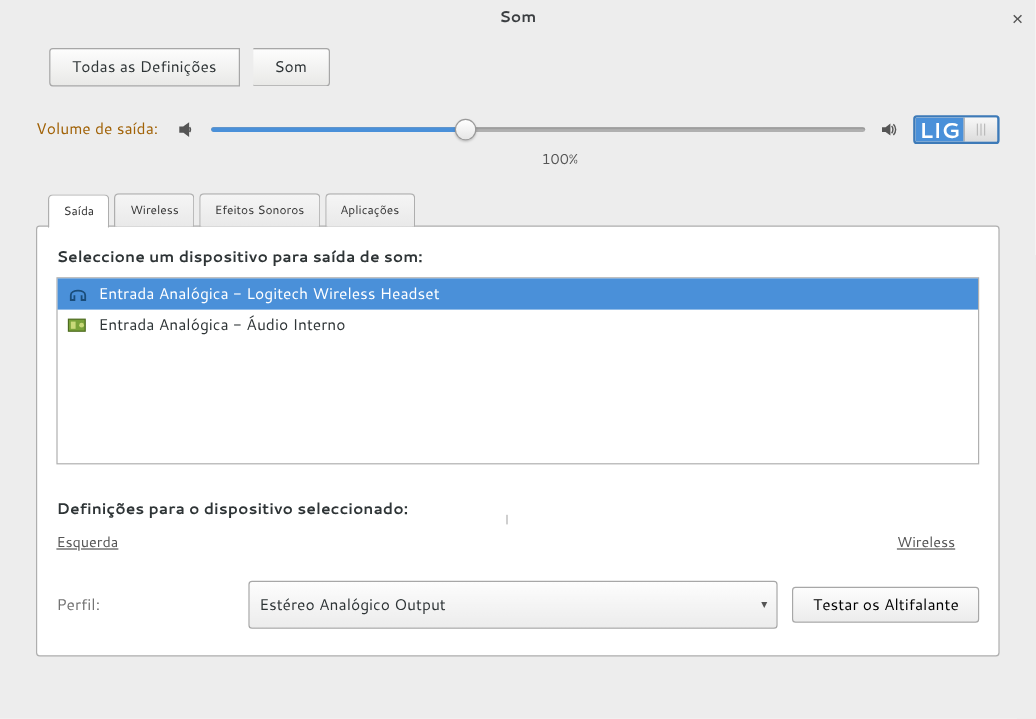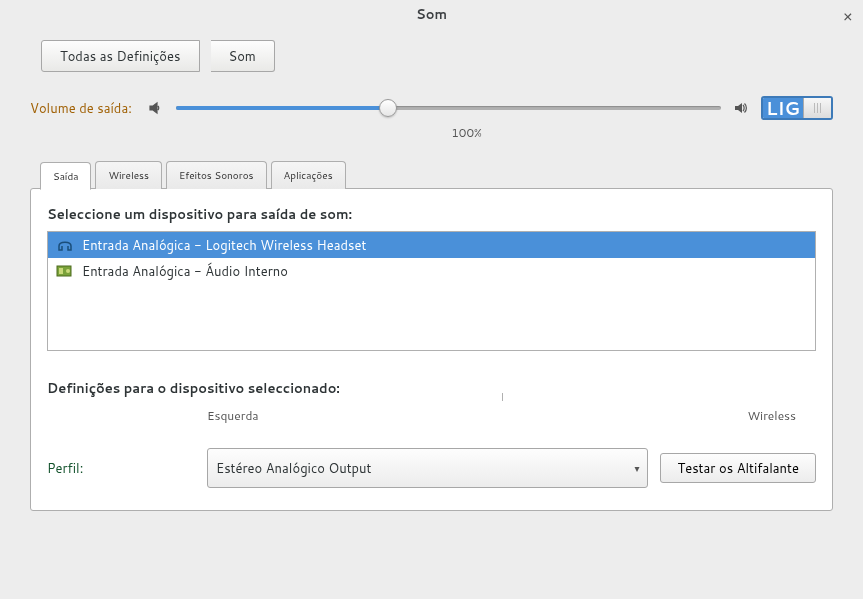--- a/index.html
+++ b/index.html
@@ -34,33 +34,33 @@
   .percent-row { text-align: center; color: #555; font-size: 12px; margin-left: 180px; margin-right: 110px; margin-top: 2px; margin-bottom: 20px; }
   
   .tabs { display: flex; position: relative; z-index: 2; padding-left: 10px; }
   .tab { padding: 6px 12px; border: 1px solid #aeaeae; border-bottom: none; background: linear-gradient(#f5f5f5,#e9e9e9); font-size: 10px; color: #333; border-radius: 4px 4px 0 0; cursor: pointer; margin-right: 4px; }
   .tab.active { background: #fff; position: relative; top: 1px; border-bottom: 1px solid #fff; }
   
   .panel { background: #fff; border: 1px solid #aeaeae; border-radius: 3px; padding: 16px 16px 22px 16px; margin-top: -1px; }
   
   .section-title { font-weight: bold; font-size: 13px; margin-bottom: 8px; }
   
-  .device-list { border: 1px solid #b0b0b0; height: 120px; margin-bottom: 28px; }
+  .device-list { border: 1px solid #b0b0b0; height: 156px; margin-bottom: 28px; }
   .device-item { display: flex; align-items: center; gap: 8px; padding: 4px 8px; font-size: 13px; cursor: pointer; }
   .device-item.selected { background: #4a90d9; color: #fff; }
   .device-icon { width: 18px; height: 14px; }
   
   .balance-row { display: flex; align-items: center; gap: 20px; margin-bottom: 4px; margin-top: 10px; }
   .balance-label { width: 140px; color: #555; font-size: 13px; }
   .balance-slider-area { flex: 1; margin-right: 20px; }
-  .balance-ends { display: flex; justify-content: space-between; font-size: 12px; color: #555; margin-top: 10px; margin-left: 160px; margin-right: 20px; position: relative; }
+  .balance-ends { display: flex; justify-content: space-between; font-size: 12px; color: #555; margin-top: 10px; margin-right: 20px; position: relative; text-decoration: underline; }
   .balance-ends .tick-center { position:absolute; left:50%; top:-14px; width:1px; height:8px; background:#b0b0b0; }
   
   .profile-row { display: flex; align-items: center; gap: 12px; margin-top: 24px; }
-  .profile-label { width: 148px; color: #14532d; font-size: 13px; }
+  .profile-label { width: 148px; color: #737373; font-size: 13px; }
   .profile-select { flex: 1; height: 40px; border: 1px solid #a7a7a7; border-radius: 3px; background: linear-gradient(#fdfdfd,#ececec); display: flex; align-items: center; justify-content: space-between; padding: 0 8px; cursor: pointer; }
   .profile-select .chevron { font-size: 10px; color: #555; }
   .test-button { height: 30px; padding: 0 16px; border: 1px solid #a7a7a7; border-radius: 3px; background: linear-gradient(#fdfdfd,#ececec); cursor: pointer; font-size: 13px; }
 </style>
 </head>
 <body>
 
 <div class="titlebar">
   <span class="title">Som</span>
   <span class="close">×</span>

